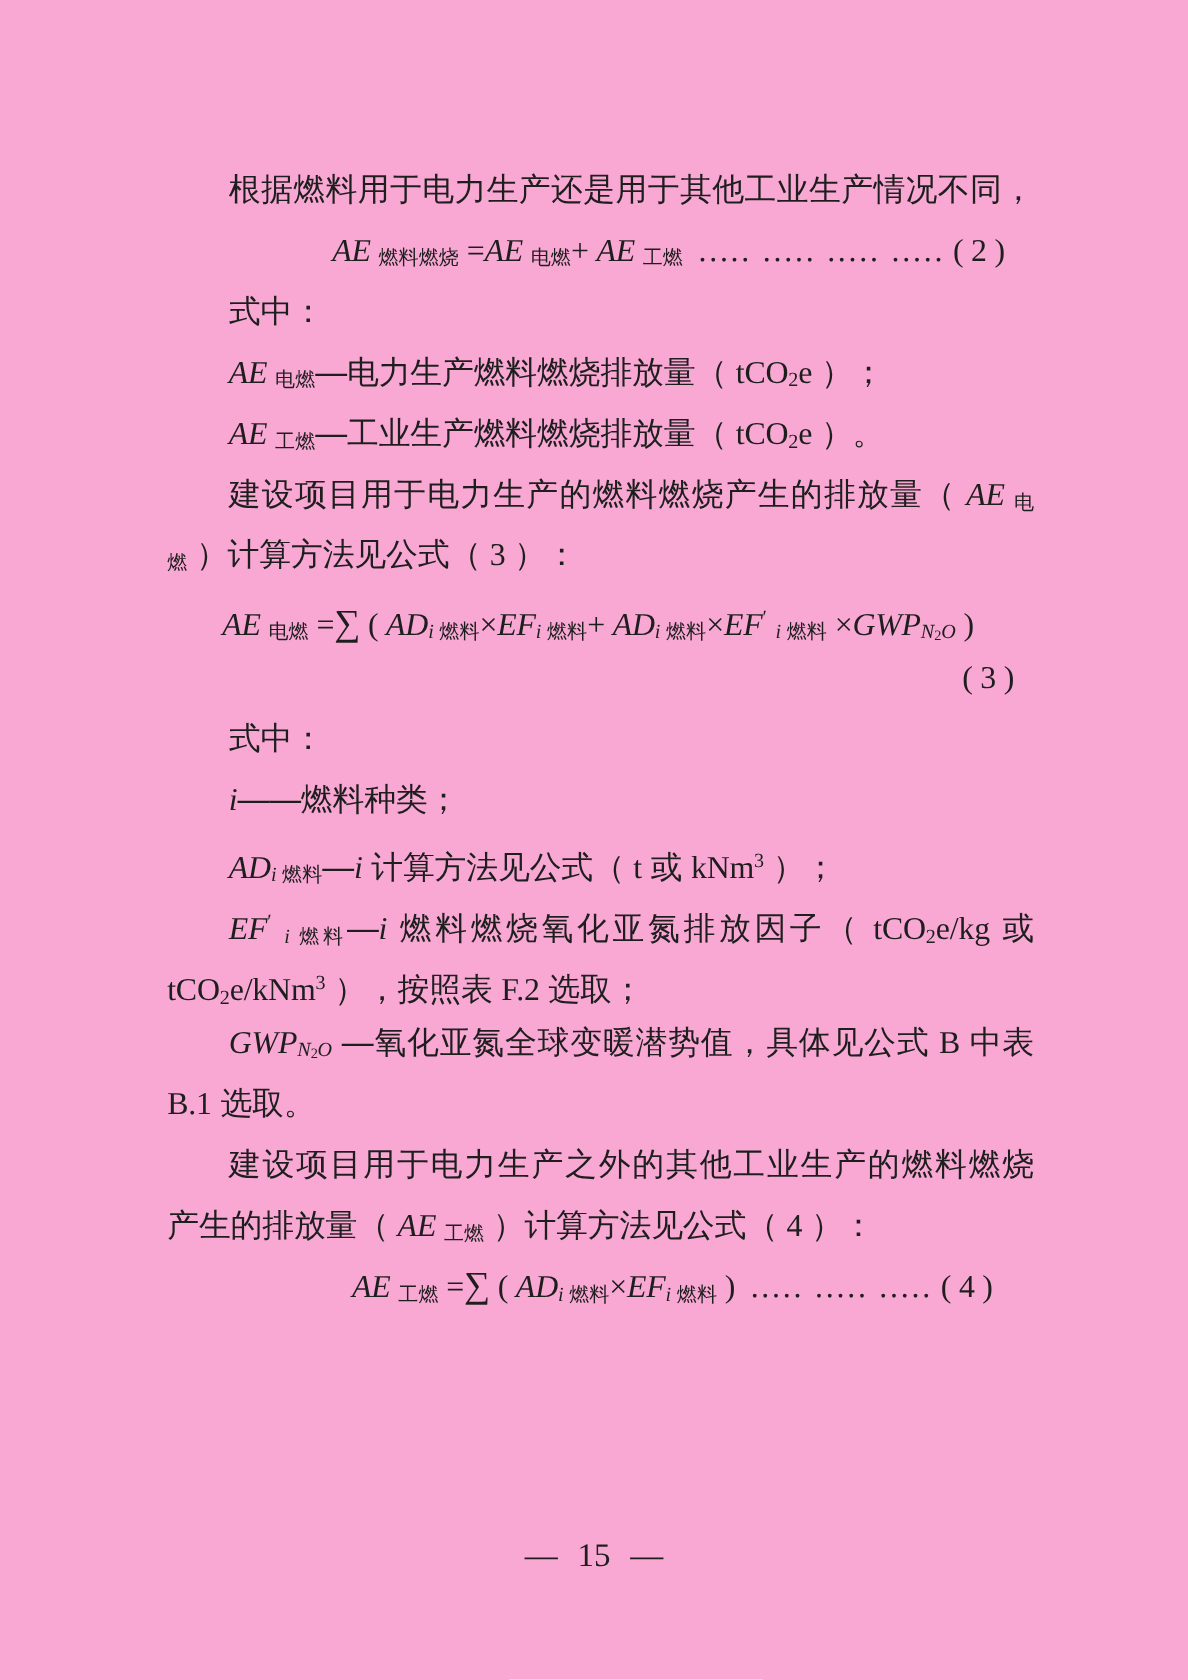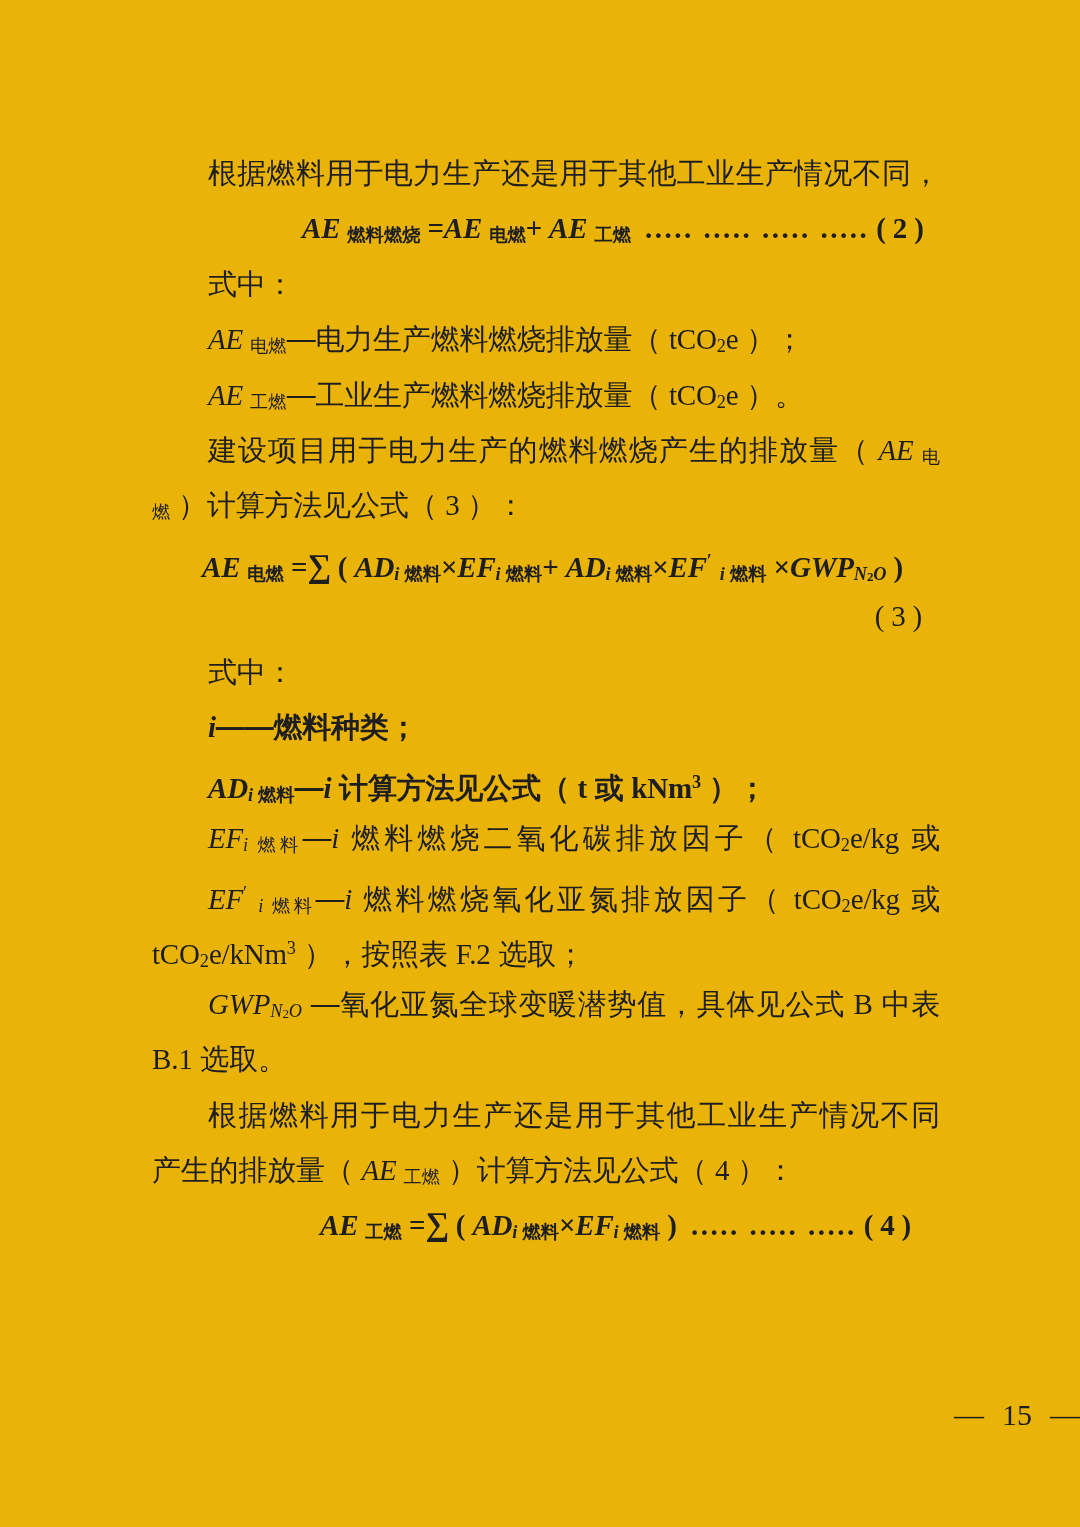--- a/index.html
+++ b/index.html
@@ -4,62 +4,62 @@
 <style>
   html, body {
     margin: 0;
     padding: 0;
     background: #fcfcfc;
   }
   .page {
     position: relative;
     width: 1080px;
     height: 1527px;
-    background: #eab308;
+    background: #f9a8d4;
     overflow: hidden;
     font-family: "Liberation Sans", sans-serif;
     color: #1e1e1e;
   }
   .textblock {
     position: absolute;
     left: 152px;
     top: 146px;
     width: 788px;
     font-size: 29px;
     line-height: 55.4px;
     letter-spacing: -0.2px;
   }
   .line {
     height: 55.4px;
     box-sizing: border-box;
   }
   .indent { padding-left: 56px; }
   .jl { text-align: justify; text-align-last: justify; }
-  .nw { white-space: nowrap; font-weight: bold; }
+  .nw { white-space: nowrap; }
   .f2 { padding-left: 150px; }
   .f3 { padding-left: 50px; }
   .f4 { padding-left: 168px; }
   .fnum { text-align: right; padding-right: 18px; }
 
   .run { white-space: pre-wrap; }
   .it  { font-family: "Liberation Serif", serif; font-style: italic; }
   .sf  { font-family: "Liberation Serif", serif; }
   .b   { font-weight: 700; }
   .sub { font-size: 0.63em; vertical-align: -0.18em; letter-spacing: 0; }
   .sup { font-size: 0.63em; vertical-align: 0.55em; letter-spacing: 0; }
   .subsub { font-size: 0.45em; vertical-align: -0.34em; }
   .sum { font-family: "Liberation Serif", serif; font-size: 1.15em; line-height: 1; }
   .dots { letter-spacing: 2.5px; }
 
   .footer {
     position: absolute;
     top: 1393px;
     left: 0;
     width: 100%;
-    text-align: right;
+    text-align: center;
     font-family: "Liberation Serif", serif;
     font-size: 30px;
     line-height: 44px;
     color: #1e1e1e;
   }
   .footer .num { margin: 0 18px; }
 </style>
 </head>
 <body>
 
@@ -70,26 +70,25 @@
     <div class="line indent"><span class="run">式中：</span></div>
     <div class="line indent"><span class="run it">AE </span><span class="run sub">电燃</span><span class="run">—电力生产燃料燃烧排放量（ </span><span class="run sf">tCO</span><span class="run sub sf">2</span><span class="run sf">e</span><span class="run"> ）；</span></div>
     <div class="line indent"><span class="run it">AE </span><span class="run sub">工燃</span><span class="run">—工业生产燃料燃烧排放量（ </span><span class="run sf">tCO</span><span class="run sub sf">2</span><span class="run sf">e</span><span class="run"> ）。</span></div>
     <div class="line indent jl"><span class="run">建设项目用于电力生产的燃料燃烧产生的排放量（ </span><span class="run it">AE </span><span class="run sub">电</span></div>
     <div class="line"><span class="run sub">燃</span><span class="run"> ）计算方法见公式（ </span><span class="run sf">3</span><span class="run"> ）：</span></div>
     <div class="line f3 nw"><span class="run it">AE </span><span class="run sub">电燃</span><span class="run sf"> =</span><span class="run sum">∑</span><span class="run sf"> ( </span><span class="run it">AD</span><span class="run sub it">i</span><span class="run sub"> 燃料</span><span class="run sf">×</span><span class="run it">EF</span><span class="run sub it">i</span><span class="run sub"> 燃料</span><span class="run sf">+ </span><span class="run it">AD</span><span class="run sub it">i</span><span class="run sub"> 燃料</span><span class="run sf">×</span><span class="run it">EF</span><span class="run sup sf">′</span><span class="run"> </span><span class="run sub it">i</span><span class="run sub"> 燃料</span><span class="run sf"> ×</span><span class="run it">GWP</span><span class="run sub it">N</span><span class="run subsub sf">2</span><span class="run sub it">O</span><span class="run sf"> )</span></div>
     <div class="line fnum"><span class="run sf">( 3 )</span></div>
     <div class="line indent"><span class="run">式中：</span></div>
     <div class="line indent nw"><span class="run it">i</span><span class="run">——燃料种类；</span></div>
     <div class="line indent nw"><span class="run it">AD</span><span class="run sub it">i</span><span class="run sub"> 燃料</span><span class="run">—</span><span class="run it">i</span><span class="run"> 计算方法见公式（ </span><span class="run sf">t</span><span class="run"> 或 </span><span class="run sf">kNm</span><span class="run sup sf">3</span><span class="run"> ）；</span></div>
-    <div class="line indent jl"><span class="run it">EF</span><span class="run sub it">i</span><span class="run sub"> 燃料</span><span class="run">—</span><span class="run it">i</span><span class="run"> 燃料燃烧二氧化碳排放因子（ </span><span class="run sf">tCO</span><span class="run sub sf">2</span><span class="run sf">e/kg</span><span class="run"> 或</span></div>
     <div class="line indent jl"><span class="run it">EF</span><span class="run sup sf">′</span><span class="run"> </span><span class="run sub it">i</span><span class="run sub"> 燃料</span><span class="run">—</span><span class="run it">i</span><span class="run"> 燃料燃烧氧化亚氮排放因子（ </span><span class="run sf">tCO</span><span class="run sub sf">2</span><span class="run sf">e/kg</span><span class="run"> 或</span></div>
     <div class="line"><span class="run sf">tCO</span><span class="run sub sf">2</span><span class="run sf">e/kNm</span><span class="run sup sf">3</span><span class="run"> ），按照表 </span><span class="run sf">F.2</span><span class="run"> 选取；</span></div>
     <div class="line indent jl"><span class="run it">GWP</span><span class="run sub it">N</span><span class="run subsub sf">2</span><span class="run sub it">O</span><span class="run"> —氧化亚氮全球变暖潜势值，具体见公式 </span><span class="run sf">B</span><span class="run"> 中表</span></div>
     <div class="line"><span class="run sf">B.1</span><span class="run"> 选取。</span></div>
-    <div class="line indent jl"><span class="run">根据燃料用于电力生产还是用于其他工业生产情况不同</span></div>
+    <div class="line indent jl"><span class="run">建设项目用于电力生产之外的其他工业生产的燃料燃烧</span></div>
     <div class="line"><span class="run">产生的排放量（ </span><span class="run it">AE </span><span class="run sub">工燃</span><span class="run"> ）计算方法见公式（ </span><span class="run sf">4</span><span class="run"> ）：</span></div>
     <div class="line f4 nw"><span class="run it">AE </span><span class="run sub">工燃</span><span class="run sf"> =</span><span class="run sum">∑</span><span class="run sf"> ( </span><span class="run it">AD</span><span class="run sub it">i</span><span class="run sub"> 燃料</span><span class="run sf">×</span><span class="run it">EF</span><span class="run sub it">i</span><span class="run sub"> 燃料</span><span class="run sf"> )  </span><span class="run sf dots">..... ..... .....</span><span class="run sf"> ( 4 )</span></div>
   </div>
 
   <div class="footer">
     <span class="dash">—</span><span class="num">15</span><span class="dash">—</span>
   </div>
 </div>
 
 </body></html>

